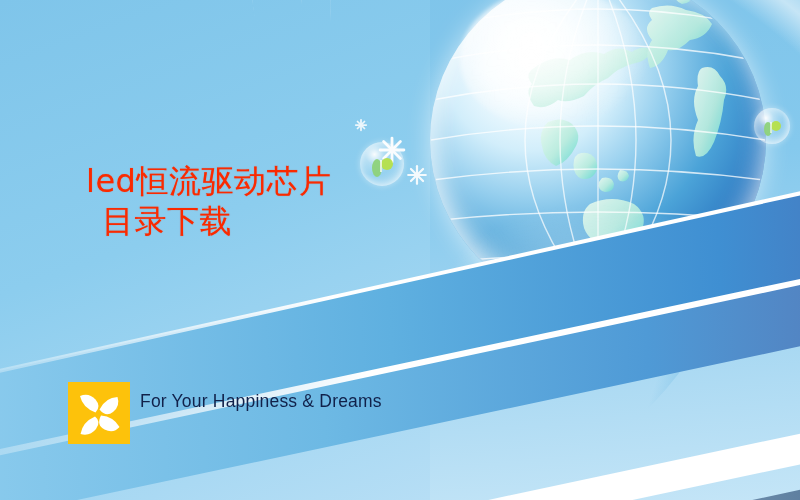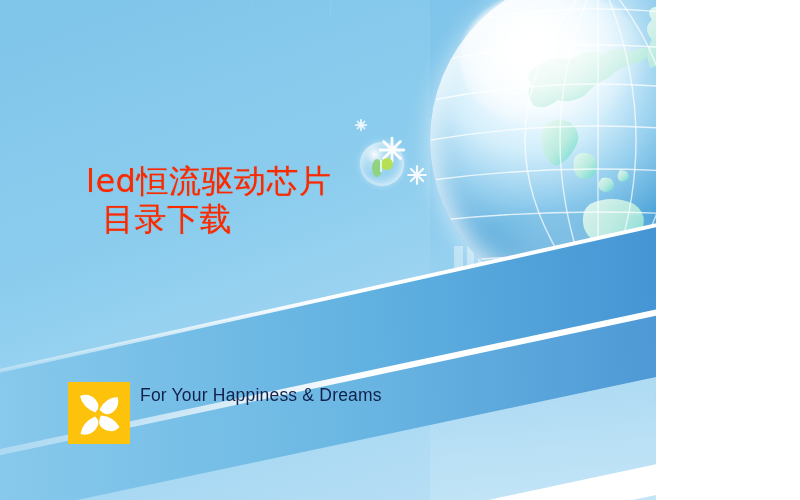--- a/index.html
+++ b/index.html
@@ -1,21 +1,21 @@
 <!DOCTYPE html>
 <html><head>
 <meta charset="utf-8">
 <title>FORSINOCO LED Banner</title>
 <style>
   html,body{margin:0;padding:0;background:#ffffff;}
   body{font-family:"Liberation Sans",sans-serif;}
 
   .banner{
     position:relative;
-    width:656px;height:500px;
+    width:800px;height:500px;
     overflow:hidden;
     background:#82c8ec;
   }
 
   
   .bg-base{
     position:absolute;inset:0;
     background:
       linear-gradient(175deg,#7ec4ea 0%,#85c9ed 38%,#a8d8f2 72%,#c4e5f7 100%);
   }
@@ -159,21 +159,21 @@
   
   .headline{
     position:absolute;left:86px;top:162px;
     color:#fa2a00;
     font-family:"DejaVu Sans",sans-serif;
     line-height:1.24;
     letter-spacing:.5px;
     text-shadow:0 0 1px rgba(250,42,0,.5);
   }
   .headline .line1{font-size:32px;display:block;white-space:nowrap;}
-  .headline .line2{font-size:32px;display:block;white-space:nowrap;padding-left:16px;font-family:Liberation Mono, monospace;}
+  .headline .line2{font-size:32px;display:block;white-space:nowrap;padding-left:16px;font-family:Liberation Serif, serif;}
 
   
   .logo{
     position:absolute;left:68px;top:382px;
     display:flex;align-items:flex-start;
   }
   .logo-mark{
     width:62px;height:62px;flex:0 0 62px;
     background:#fdc20b;
     position:relative;
@@ -188,21 +188,21 @@
     color:#1b3168;
     line-height:1;
     white-space:nowrap;
   }
   .logo-word .reg{font-size:17px;vertical-align:super;letter-spacing:0;}
   .logo-tag{
     font-family:"Liberation Sans",sans-serif;
     font-size:17.5px;
     color:#11214a;
     letter-spacing:.2px;
-    margin-top:3px;
+    margin-top:9px;
     white-space:nowrap;
   }
 </style>
 </head>
 <body>
 
 <div class="banner">
 
   <div class="bg-base"></div>
   <div class="bg-left-wash"></div>

